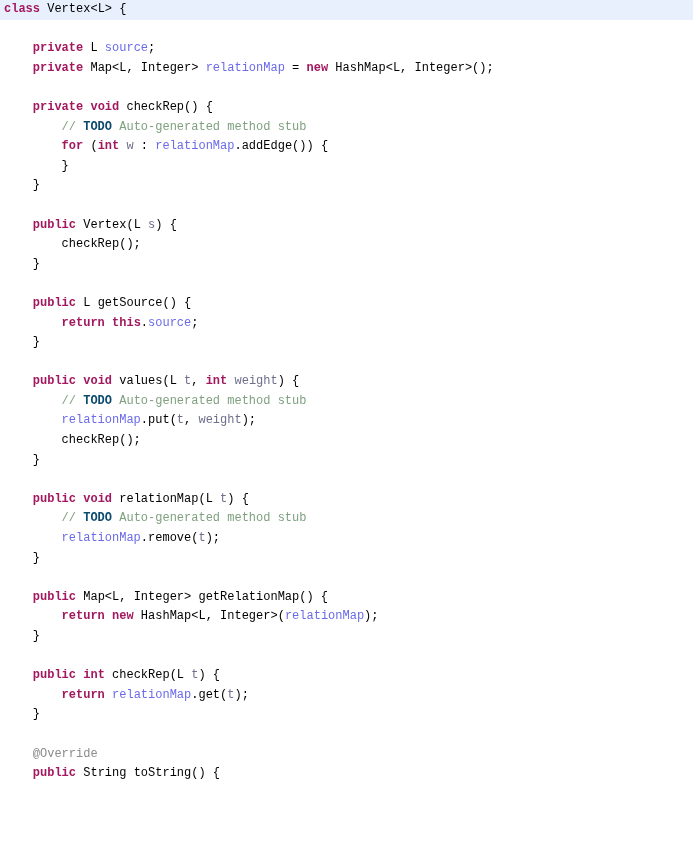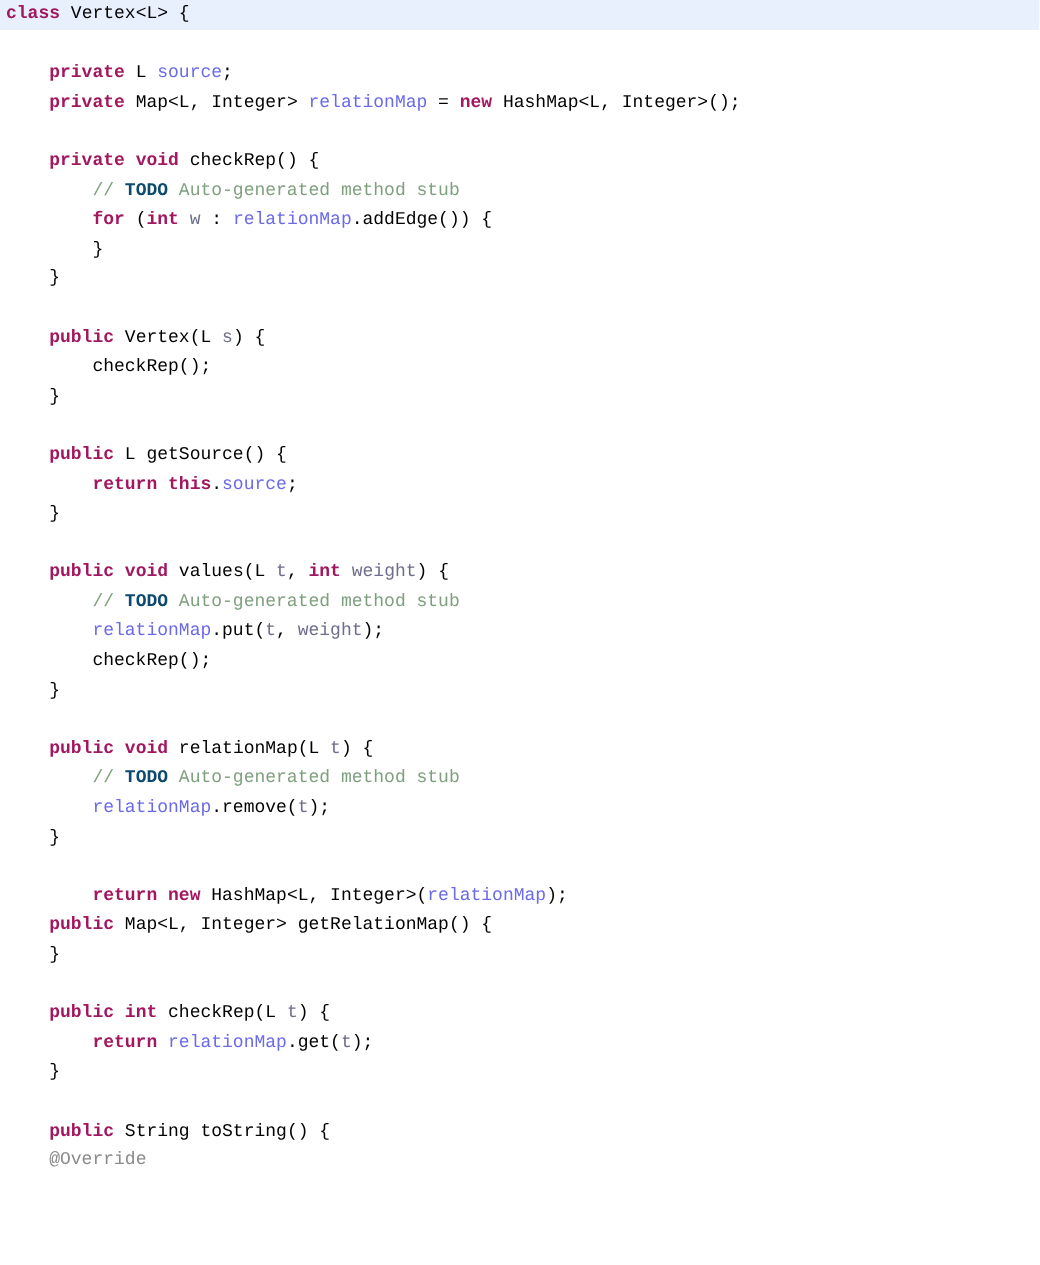--- a/index.html
+++ b/index.html
@@ -72,24 +72,24 @@
       <div class="code-line"><span class="plain">        </span><span class="cmt">// </span><span class="todo">TODO</span><span class="cmt"> Auto-generated method stub</span></div>
       <div class="code-line"><span class="plain">        </span><span class="field">relationMap</span><span class="plain">.put(</span><span class="param">t</span><span class="plain">, </span><span class="param">weight</span><span class="plain">);</span></div>
       <div class="code-line"><span class="plain">        </span><span class="plain">checkRep();</span></div>
       <div class="code-line"><span class="plain">    </span><span class="plain">}</span></div>
       <div class="code-line">&nbsp;</div>
       <div class="code-line"><span class="plain">    </span><span class="kw">public</span><span class="plain"> </span><span class="kw">void</span><span class="plain"> relationMap(L </span><span class="param">t</span><span class="plain">) {</span></div>
       <div class="code-line"><span class="plain">        </span><span class="cmt">// </span><span class="todo">TODO</span><span class="cmt"> Auto-generated method stub</span></div>
       <div class="code-line"><span class="plain">        </span><span class="field">relationMap</span><span class="plain">.remove(</span><span class="param">t</span><span class="plain">);</span></div>
       <div class="code-line"><span class="plain">    </span><span class="plain">}</span></div>
       <div class="code-line">&nbsp;</div>
+      <div class="code-line"><span class="plain">    </span><span class="kw">public</span><span class="plain"> Map&lt;L, Integer&gt; getRelationMap() {</span></div>
       <div class="code-line"><span class="plain">        </span><span class="kw">return</span><span class="plain"> </span><span class="kw">new</span><span class="plain"> HashMap&lt;L, Integer&gt;(</span><span class="field">relationMap</span><span class="plain">);</span></div>
-      <div class="code-line"><span class="plain">    </span><span class="kw">public</span><span class="plain"> Map&lt;L, Integer&gt; getRelationMap() {</span></div>
       <div class="code-line"><span class="plain">    </span><span class="plain">}</span></div>
       <div class="code-line">&nbsp;</div>
       <div class="code-line"><span class="plain">    </span><span class="kw">public</span><span class="plain"> </span><span class="kw">int</span><span class="plain"> checkRep(L </span><span class="param">t</span><span class="plain">) {</span></div>
       <div class="code-line"><span class="plain">        </span><span class="kw">return</span><span class="plain"> </span><span class="field">relationMap</span><span class="plain">.get(</span><span class="param">t</span><span class="plain">);</span></div>
       <div class="code-line"><span class="plain">    </span><span class="plain">}</span></div>
       <div class="code-line">&nbsp;</div>
+      <div class="code-line"><span class="plain">    </span><span class="anno">@Override</span></div>
       <div class="code-line"><span class="plain">    </span><span class="kw">public</span><span class="plain"> String toString() {</span></div>
-      <div class="code-line"><span class="plain">    </span><span class="anno">@Override</span></div>
     </div>
 </div>
 
 </body></html>

